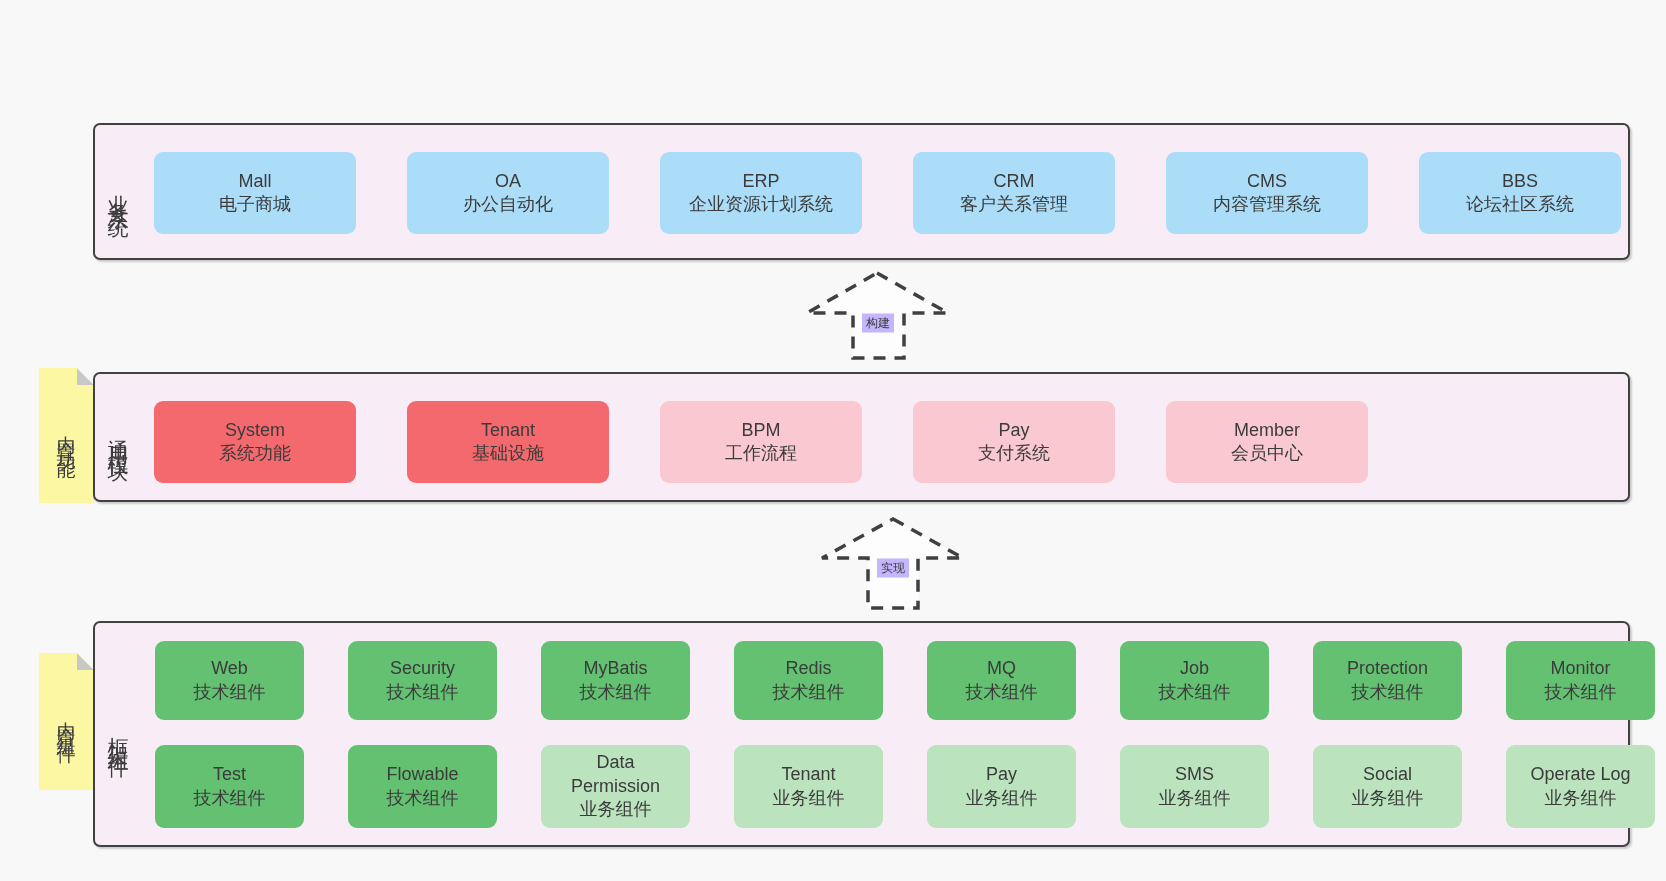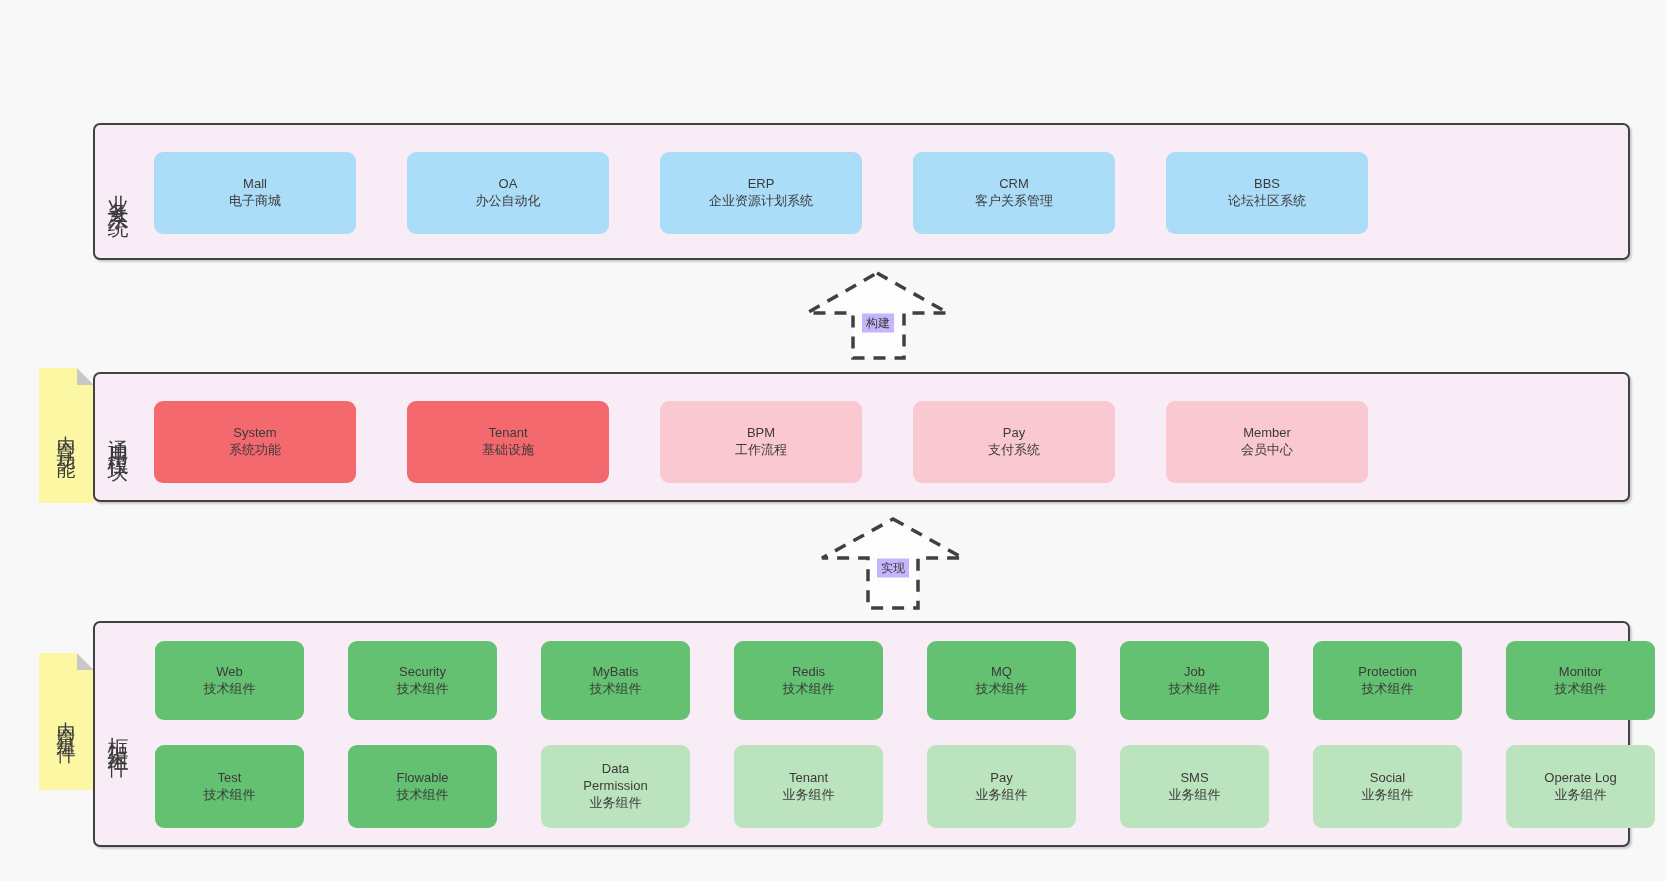--- a/index.html
+++ b/index.html
@@ -56,21 +56,21 @@
   #row-framework-2 .box { height: 83px; }
 
   .box {
     border-radius: 9px;
     display: flex;
     flex-direction: column;
     align-items: center;
     justify-content: center;
     text-align: center;
     color: var(--text, #3b3b3b);
-    font-size: 13px;
+    font-size: 18px;
     line-height: 1.3;
     box-sizing: border-box;
     padding: 0 10px;
   }
   .box span { display: block; }
   .box.blue        { background: var(--box-blue, #abdcf8); }
   .box.red         { background: var(--box-red, #f4696e); }
   .box.pink        { background: var(--box-pink, #fac8d1); align-items: center; }
   .box.green       { background: var(--box-green, #63c171); }
   .box.green-light { background: var(--box-green-light, #bbe3bd); }
@@ -156,20 +156,24 @@
         <span class="zh" data-name="box-subtitle">办公自动化</span>
       </div>
       <div class="box blue" data-name="box-erp">
         <span class="en" data-name="box-title">ERP</span>
         <span class="zh" data-name="box-subtitle">企业资源计划系统</span>
       </div>
       <div class="box blue" data-name="box-crm">
         <span class="en" data-name="box-title">CRM</span>
         <span class="zh" data-name="box-subtitle">客户关系管理</span>
       </div>
+      <div class="box blue" data-name="box-cms">
+        <span class="en" data-name="box-title">CMS</span>
+        <span class="zh" data-name="box-subtitle">内容管理系统</span>
+      </div>
       <div class="box blue" data-name="box-bbs">
         <span class="en" data-name="box-title">BBS</span>
         <span class="zh" data-name="box-subtitle">论坛社区系统</span>
       </div>
     </div>
   </div>
 
   <div class="arrow" id="arrow-build" data-name="arrow-build">
     <svg width="155" height="100" viewBox="0 0 155 100" data-name="dashed-up-arrow-icon">
       <polygon points="77,7 148,47 104,47 104,92 53,92 53,47 7,47"></polygon>

